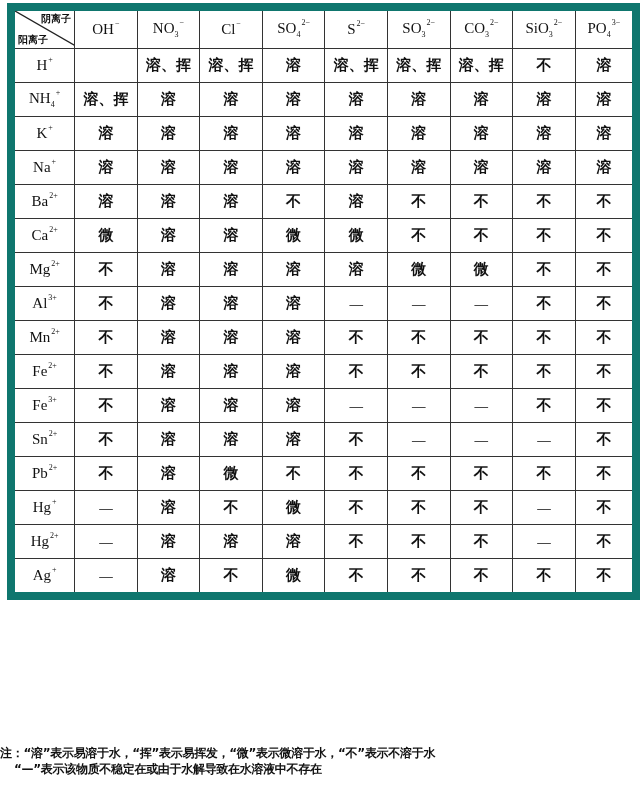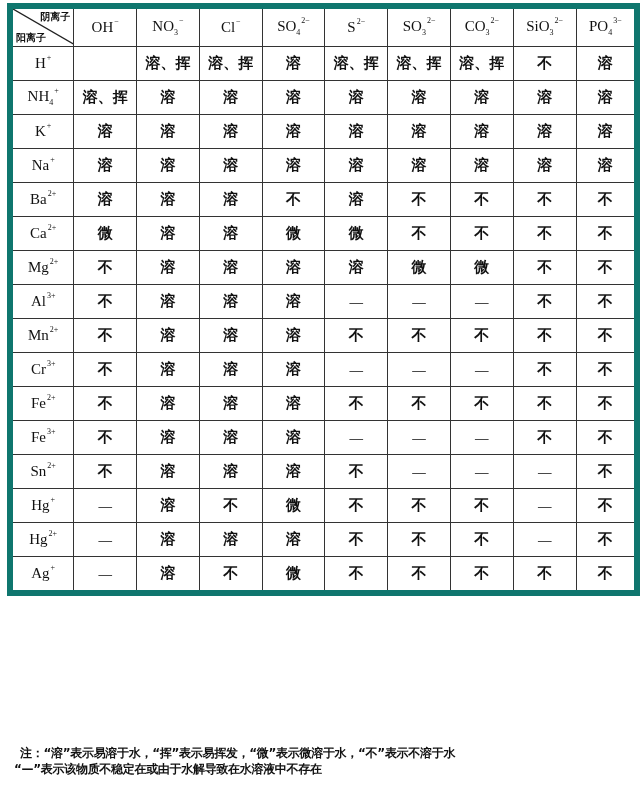--- a/index.html
+++ b/index.html
@@ -1,28 +1,28 @@
 <!DOCTYPE html>
 <html><head>
 <meta charset="utf-8">
 <style>
   html, body { margin:0; padding:0; background:#ffffff; }
   body { width:640px; height:785px; overflow:hidden; position:relative; font-family:"DejaVu Serif","Liberation Serif",serif; color:#111; }
-  #tbl { position:absolute; left:7px; top:3px; border-collapse:collapse; table-layout:fixed; border:6px solid #0f766e; }
+  #tbl { position:absolute; left:7px; top:3px; border-collapse:collapse; table-layout:fixed; border:8px solid #0f766e; }
   #tbl td, #tbl th { border:1.5px solid #333; text-align:center; vertical-align:middle; padding:0; font-weight:bold; }
   #tbl th { height:37px; font-family:"Liberation Serif",serif; font-weight:normal; font-size:15px; }
   #tbl td { height:33px; font-size:15px; }
   #tbl td.rowhead { font-family:"Liberation Serif",serif; font-weight:normal; font-size:15px; }
   sup { font-size:8px; vertical-align:top; position:relative; top:-2px; margin-left:1px; }
   sub { font-size:8px; }
   .corner { position:relative; width:100%; height:37px; overflow:hidden; }
   .corner svg { position:absolute; left:0; top:0; }
   .corner .an { position:absolute; right:3px; top:1px; font-size:10px; font-weight:bold; font-family:"DejaVu Sans",sans-serif; }
   .corner .cat { position:absolute; left:3px; bottom:1px; font-size:10px; font-weight:bold; font-family:"DejaVu Sans",sans-serif; }
-  .note { position:absolute; left:20px; font-family:"DejaVu Sans",sans-serif; font-size:12px; font-weight:bold; color:#111; white-space:nowrap; letter-spacing:-0.3px; }
+  .note { position:absolute; left:0; font-family:"DejaVu Sans",sans-serif; font-size:12px; font-weight:bold; color:#111; white-space:nowrap; letter-spacing:-0.3px; }
   .note1 { top:745px; }
   .note2 { top:761px; left:14px; }
 </style>
 </head>
 <body>
 
 <table id="tbl">
   <colgroup>
     <col style="width:64px">
       <col style="width:63px">
@@ -160,32 +160,20 @@
         <td>溶</td>
         <td>溶</td>
         <td>溶</td>
         <td>不</td>
         <td>不</td>
         <td>不</td>
         <td>不</td>
         <td>不</td>
       </tr>
       <tr>
-        <td class="rowhead"><span>Cr</span><sup>3+</sup></td>
-        <td>不</td>
-        <td>溶</td>
-        <td>溶</td>
-        <td>溶</td>
-        <td style="font-weight: normal; color: rgb(68, 68, 68);">—</td>
-        <td style="font-weight: normal; color: rgb(68, 68, 68);">—</td>
-        <td style="font-weight: normal; color: rgb(68, 68, 68);">—</td>
-        <td>不</td>
-        <td>不</td>
-      </tr>
-      <tr>
         <td class="rowhead"><span>Fe</span><sup>2+</sup></td>
         <td>不</td>
         <td>溶</td>
         <td>溶</td>
         <td>溶</td>
         <td>不</td>
         <td>不</td>
         <td>不</td>
         <td>不</td>
         <td>不</td>
@@ -205,20 +193,32 @@
       <tr>
         <td class="rowhead"><span>Sn</span><sup>2+</sup></td>
         <td>不</td>
         <td>溶</td>
         <td>溶</td>
         <td>溶</td>
         <td>不</td>
         <td style="font-weight: normal; color: rgb(68, 68, 68);">—</td>
         <td style="font-weight: normal; color: rgb(68, 68, 68);">—</td>
         <td style="font-weight: normal; color: rgb(68, 68, 68);">—</td>
+        <td>不</td>
+      </tr>
+      <tr>
+        <td class="rowhead"><span>Pb</span><sup>2+</sup></td>
+        <td>不</td>
+        <td>溶</td>
+        <td>微</td>
+        <td>不</td>
+        <td>不</td>
+        <td>不</td>
+        <td>不</td>
+        <td>不</td>
         <td>不</td>
       </tr>
       <tr>
         <td class="rowhead"><span>Hg</span><sup>+</sup></td>
         <td style="font-weight: normal; color: rgb(68, 68, 68);">—</td>
         <td>溶</td>
         <td>不</td>
         <td>微</td>
         <td>不</td>
         <td>不</td>

